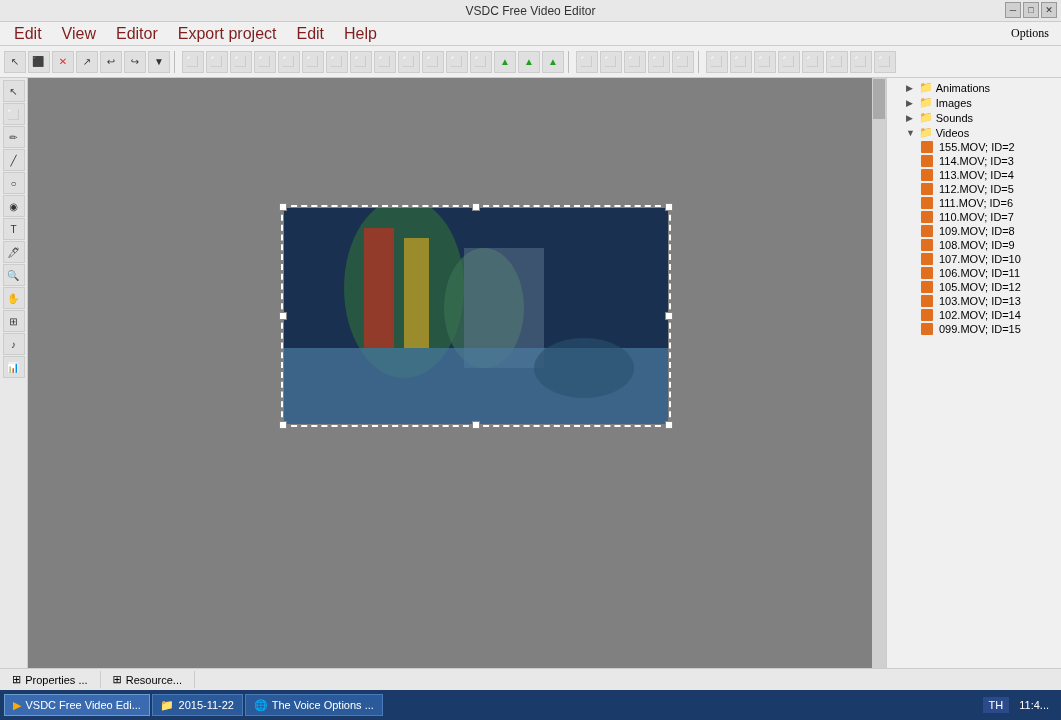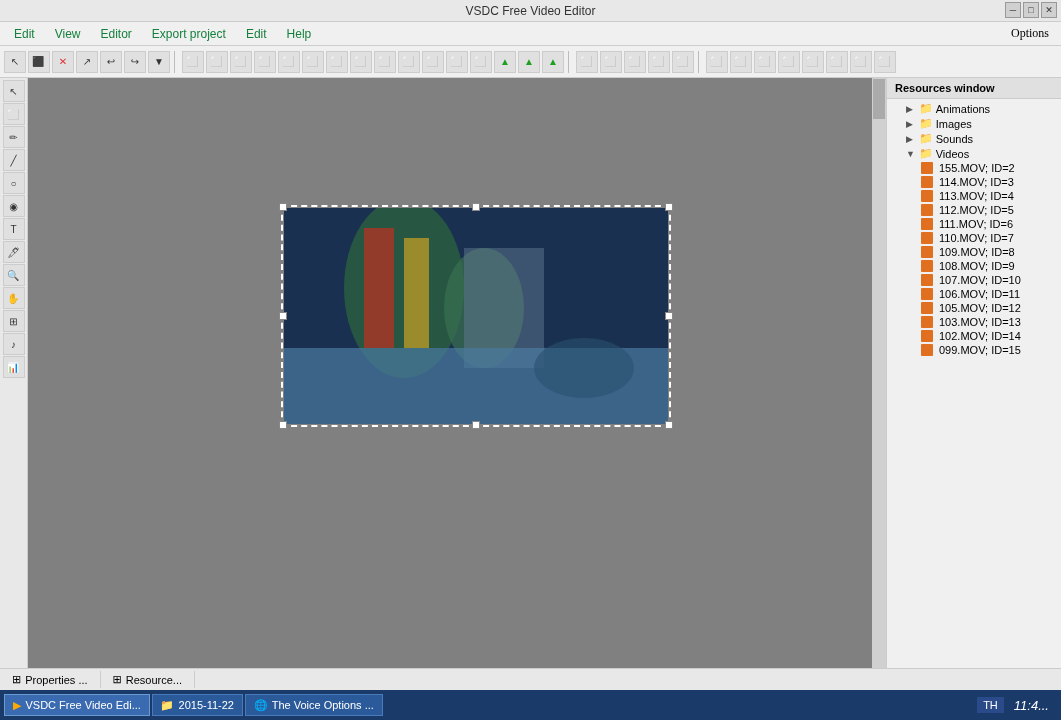--- a/index.html
+++ b/index.html
@@ -5,21 +5,21 @@
     * { margin: 0; padding: 0; box-sizing: border-box; }
     body { font-family: 'Segoe UI', Arial, sans-serif; font-size: 11px; background: #f0f0f0; width: 1061px; height: 720px; overflow: hidden; user-select: none; }
 
     
     #titlebar { background: #e8e8e8; height: 22px; display: flex; align-items: center; justify-content: center; font-size: 12px; color: #333; border-bottom: 1px solid #ccc; position: relative; }
     #titlebar-controls { position: absolute; right: 4px; top: 2px; display: flex; gap: 2px; }
     .title-btn { width: 16px; height: 16px; background: #d0d0d0; border: 1px solid #999; font-size: 9px; display: flex; align-items: center; justify-content: center; cursor: pointer; }
 
     
     #menubar { background: #f0f0f0; height: 24px; display: flex; align-items: center; padding: 0 4px; border-bottom: 1px solid #ccc; }
-    .menu-item { padding: 2px 10px; font-size: 12px; cursor: pointer; color: #15803d; }
+    .menu-item { padding: 2px 10px; font-size: 16px; cursor: pointer; color: #7f1d1d; }
     .menu-options { margin-left: auto; padding: 2px 8px; font-size: 12px; cursor: pointer; font-family: Liberation Serif, serif; }
 
     
     #toolbar { background: #f0f0f0; height: 32px; display: flex; align-items: center; padding: 0 4px; border-bottom: 1px solid #ccc; gap: 2px; }
     .tb-btn { width: 22px; height: 22px; background: #e0e0e0; border: 1px solid #ccc; display: flex; align-items: center; justify-content: center; cursor: pointer; font-size: 10px; color: #333; }
     .tb-sep { width: 4px; height: 22px; border-left: 1px solid #bbb; margin: 0 2px; }
 
     
     #main { display: flex; height: calc(720px - 22px - 24px - 32px - 24px); }
 
@@ -66,21 +66,21 @@
     #timeline-toolbar { height: 26px; background: #f0f0f0; border-bottom: 1px solid #ccc; display: flex; align-items: center; padding: 0 4px; gap: 2px; }
     .tl-btn { width: 20px; height: 20px; background: #e0e0e0; border: 1px solid #ccc; display: flex; align-items: center; justify-content: center; cursor: pointer; font-size: 10px; }
     .tl-sep { width: 1px; height: 18px; background: #bbb; margin: 0 2px; }
     .preview-btn { background: #e8f0e8; border: 1px solid #88aa88; padding: 2px 8px; cursor: pointer; display: flex; align-items: center; gap: 3px; font-size: 11px; }
 
     
     #taskbar { height: 30px; background: #1a3a6a; display: flex; align-items: center; padding: 0 4px; gap: 4px; position: absolute; bottom: 0; left: 0; right: 0; }
     .task-btn { background: #2a5a9a; border: 1px solid #4a7aba; padding: 2px 8px; color: #fff; font-size: 11px; cursor: pointer; display: flex; align-items: center; gap: 4px; height: 22px; }
     .task-active { background: #3a6ab0; border: 1px solid #6a9ad0; }
     .task-lang { color: #fff; margin-left: auto; font-size: 11px; padding: 2px 6px; background: #2a4a8a; }
-    .task-clock { color: #fff; font-size: 13px; padding: 2px 8px; font-style: italic; }
+    .task-clock { color: #fff; font-size: 11px; padding: 2px 8px; }
 
     
     #bottom-panels { height: 22px; background: #e8e8e8; border-top: 1px solid #ccc; display: flex; align-items: center; }
     .panel-tab { padding: 2px 12px; border-right: 1px solid #ccc; cursor: pointer; display: flex; align-items: center; gap: 4px; font-size: 11px; }
   </style>
 </head>
 <body>
 
 <div id="titlebar">
   <span>VSDC Free Video Editor</span>
@@ -189,21 +189,20 @@
       <div class="sel-handle sel-bc"></div>
       <div class="sel-handle sel-br"></div>
     </div>
 
     <div id="canvas-scroll-v">
       <div id="canvas-scroll-v-thumb"></div>
     </div>
   </div>
 
   <div id="resources">
-    <div id="resources-title">Resources window</div>
     <div id="resources-tree">
 
       <div class="tree-node">
         <div class="tree-indent"></div>
         <span class="tree-arrow">▶</span>
         <span class="icon-folder">📁</span>
         <span>Animations</span>
       </div>
 
       <div class="tree-node">

